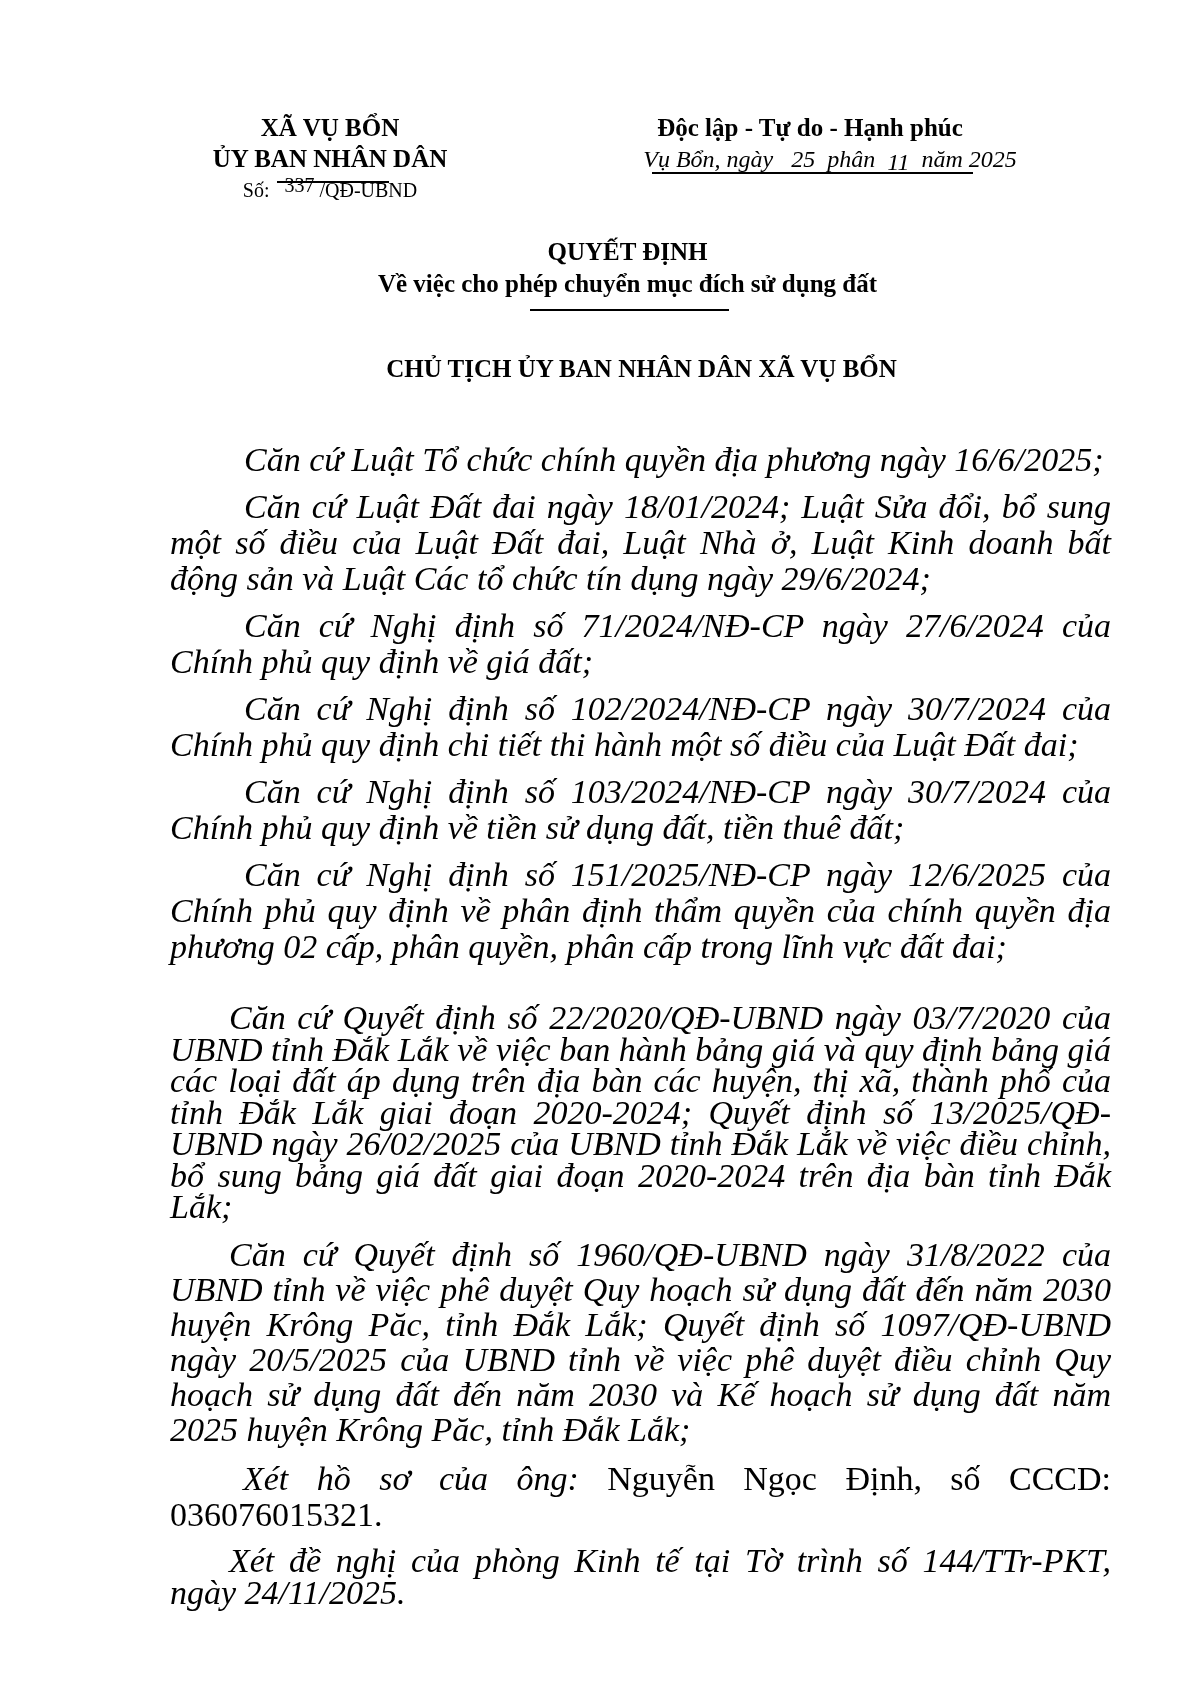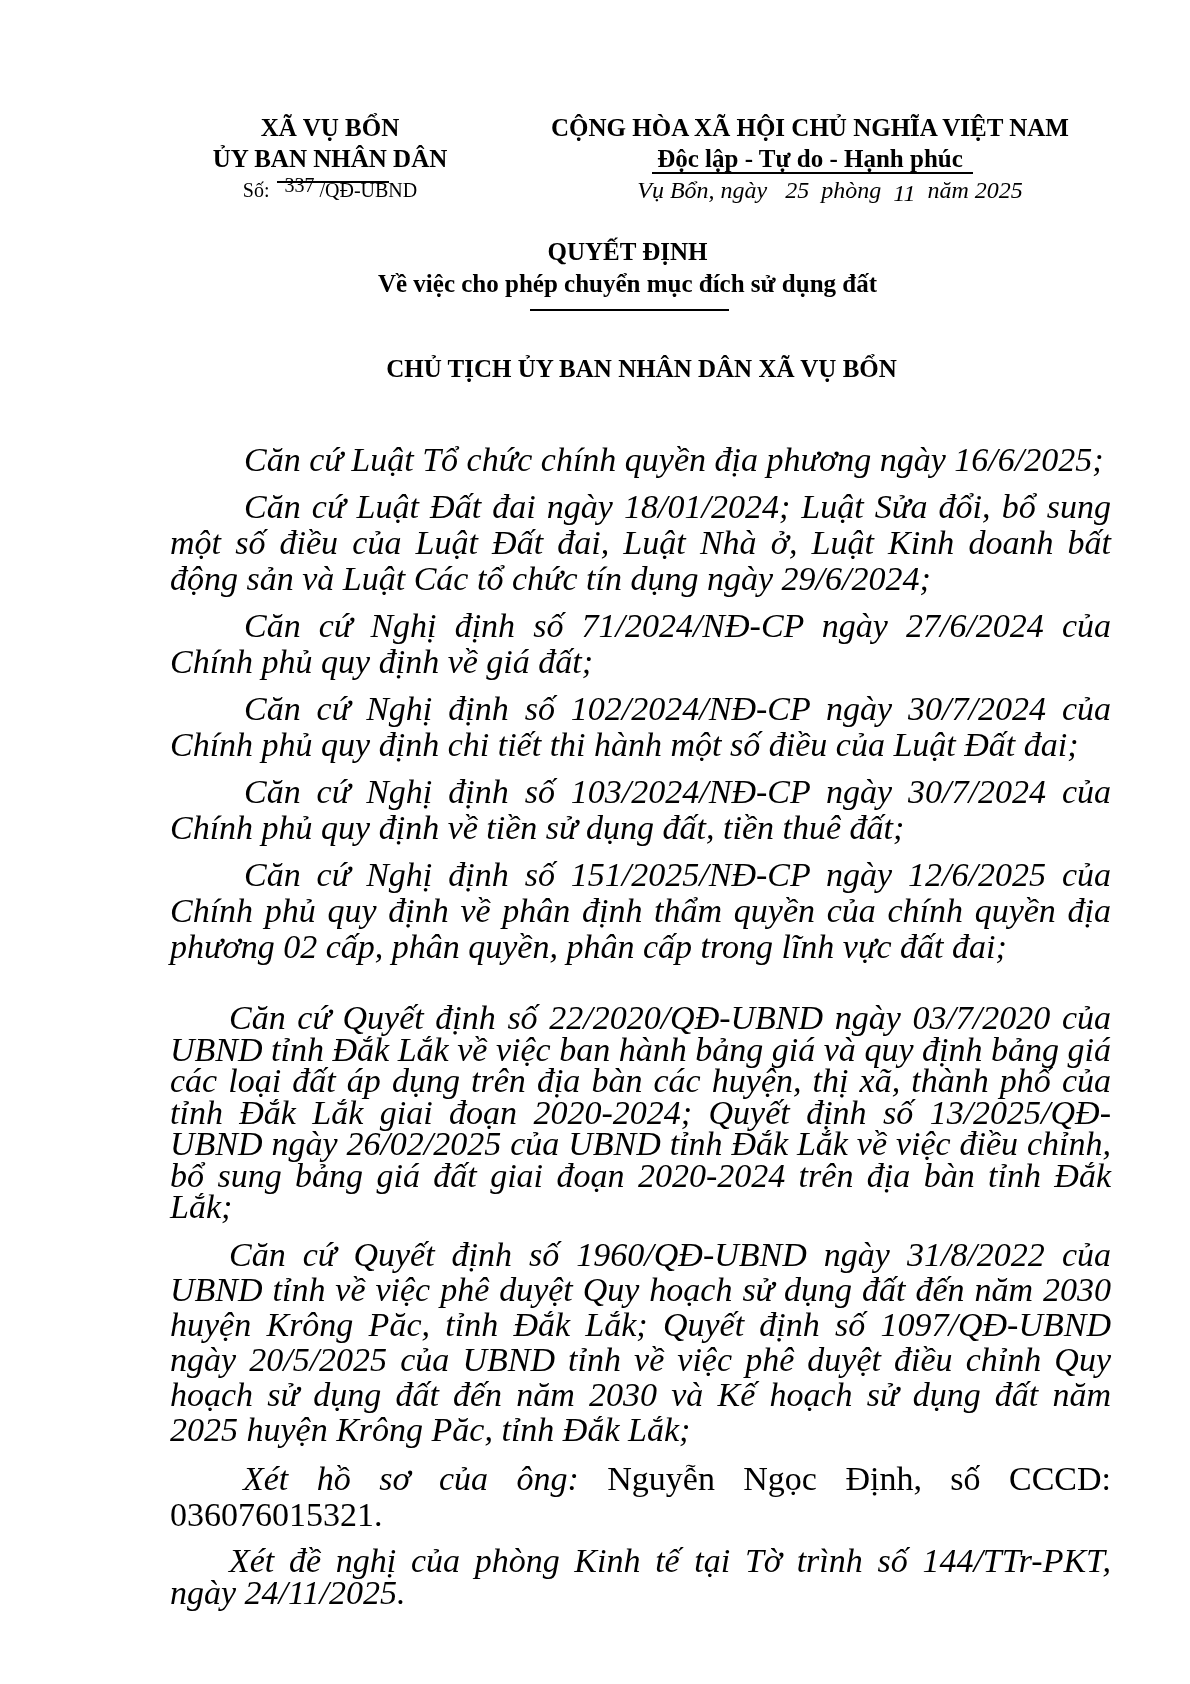--- a/index.html
+++ b/index.html
@@ -41,26 +41,25 @@
   <span class="hl">ỦY BAN NHÂN DÂN</span>
   <span class="hl num-line">
     <span>Số:</span>&nbsp;&nbsp;
     <span class="num-val">337</span>
     <span>/QĐ-UBND</span>
   </span>
 </div>
 <div class="uline" style="left:277px; top:181px; width:112px;"></div>
 
 <div id="right-block" class="abs hdr">
-  <span class="hl">CỘNG HÒA XÃ HỘI CHỦ NGHĨA VIỆT NAM</span>
   <span class="hl">Độc lập - Tự do - Hạnh phúc</span>
   <span class="hl date-line" style="padding-left:40px;">
     <span>Vụ Bổn, ngày</span>&nbsp;&nbsp;
     <span class="date-val">25</span>&nbsp;
-    <span>phòng</span>&nbsp;
+    <span>phân</span>&nbsp;
     <span class="date-val" style="top:3px;">11</span>&nbsp;
     <span>năm 2025</span>
   </span>
 </div>
 <div class="uline" style="left:652px; top:172px; width:321px;"></div>
 
 <div id="title" class="abs">QUYẾT ĐỊNH</div>
 <div id="subtitle" class="abs">Về việc cho phép chuyển mục đích sử dụng đất</div>
 <div class="uline" style="left:530px; top:309px; width:199px;"></div>
 

